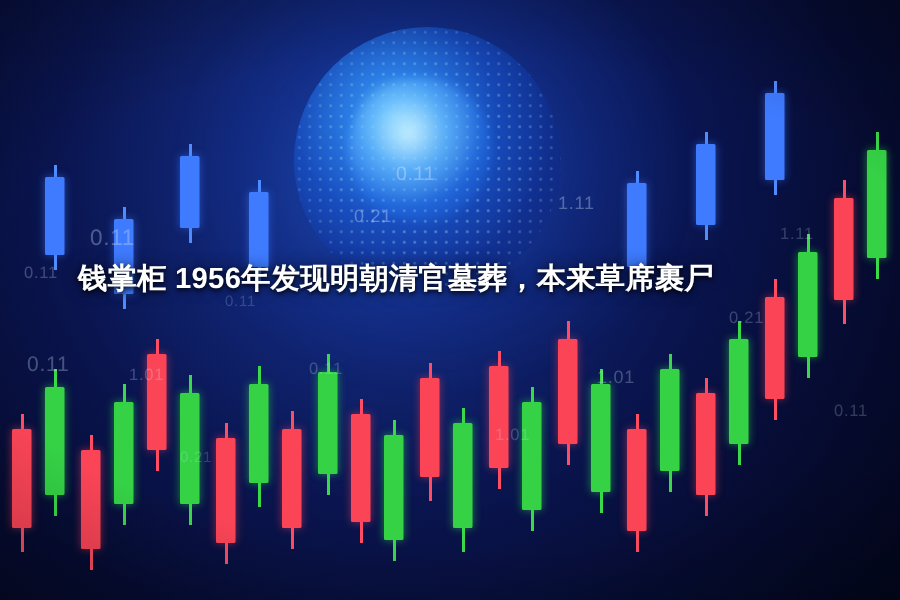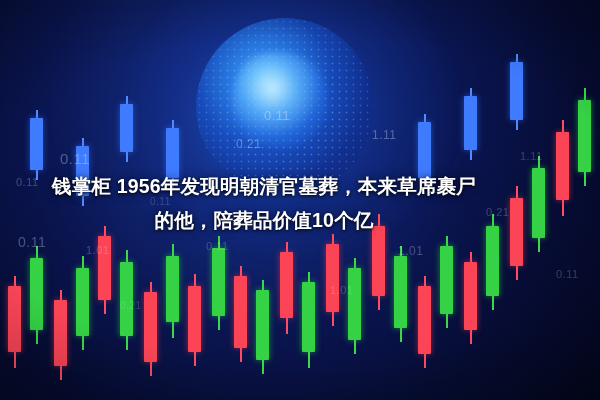--- a/index.html
+++ b/index.html
@@ -297,16 +297,15 @@
       <span class="num" style="left: 150px; top: 196px; font-size: 10px; color: rgba(215, 232, 255, 0.2);">0.11</span>
       <span class="num" style="left: 330px; top: 284px; font-size: 11px; color: rgba(215, 232, 255, 0.22);">1.01</span>
       <span class="num" style="left: 556px; top: 268px; font-size: 11px; color: rgba(215, 232, 255, 0.22);">0.11</span>
       <span class="num" style="left: 120px; top: 300px; font-size: 10px; color: rgba(215, 232, 255, 0.2);">0.21</span>
     </div>
 
   <div class="bg-vignette"></div>
 
   <div class="caption">
     <span class="caption-line">钱掌柜 1956年发现明朝清官墓葬，本来草席裹尸</span>
-    <span class="caption-line">的他，陪葬品价值10个亿</span>
   </div>
 
 </div>
 
 </body></html>

